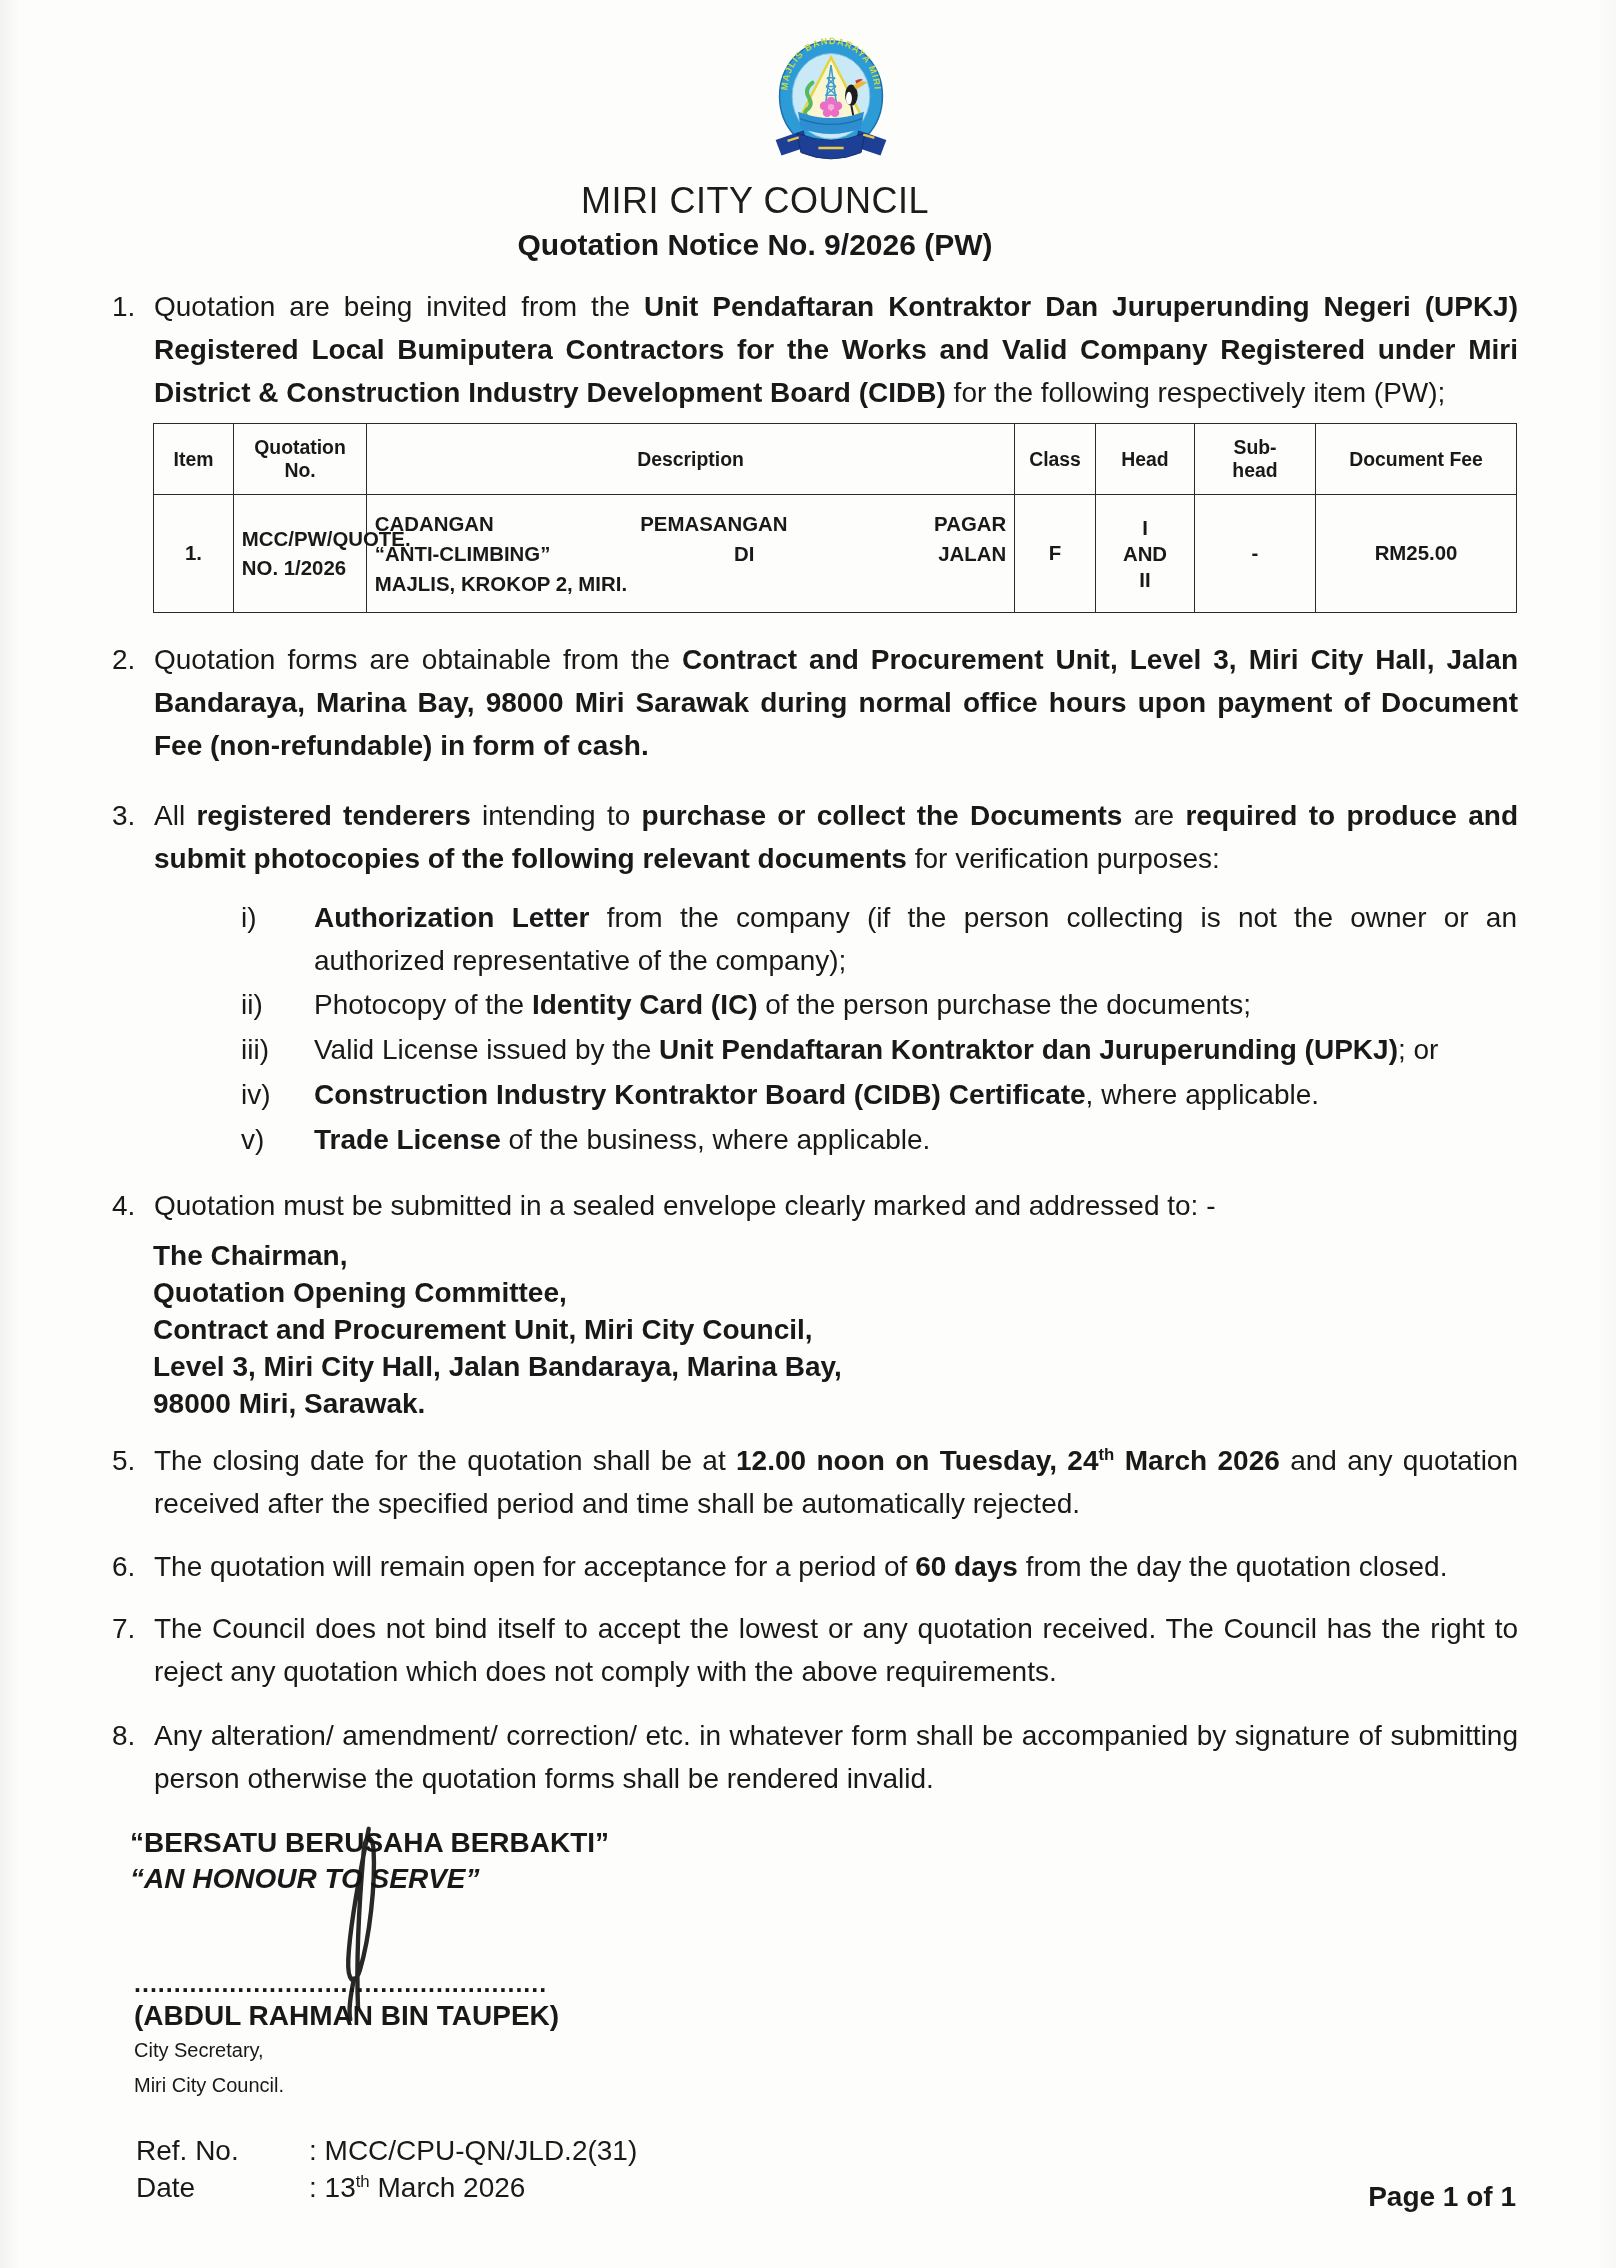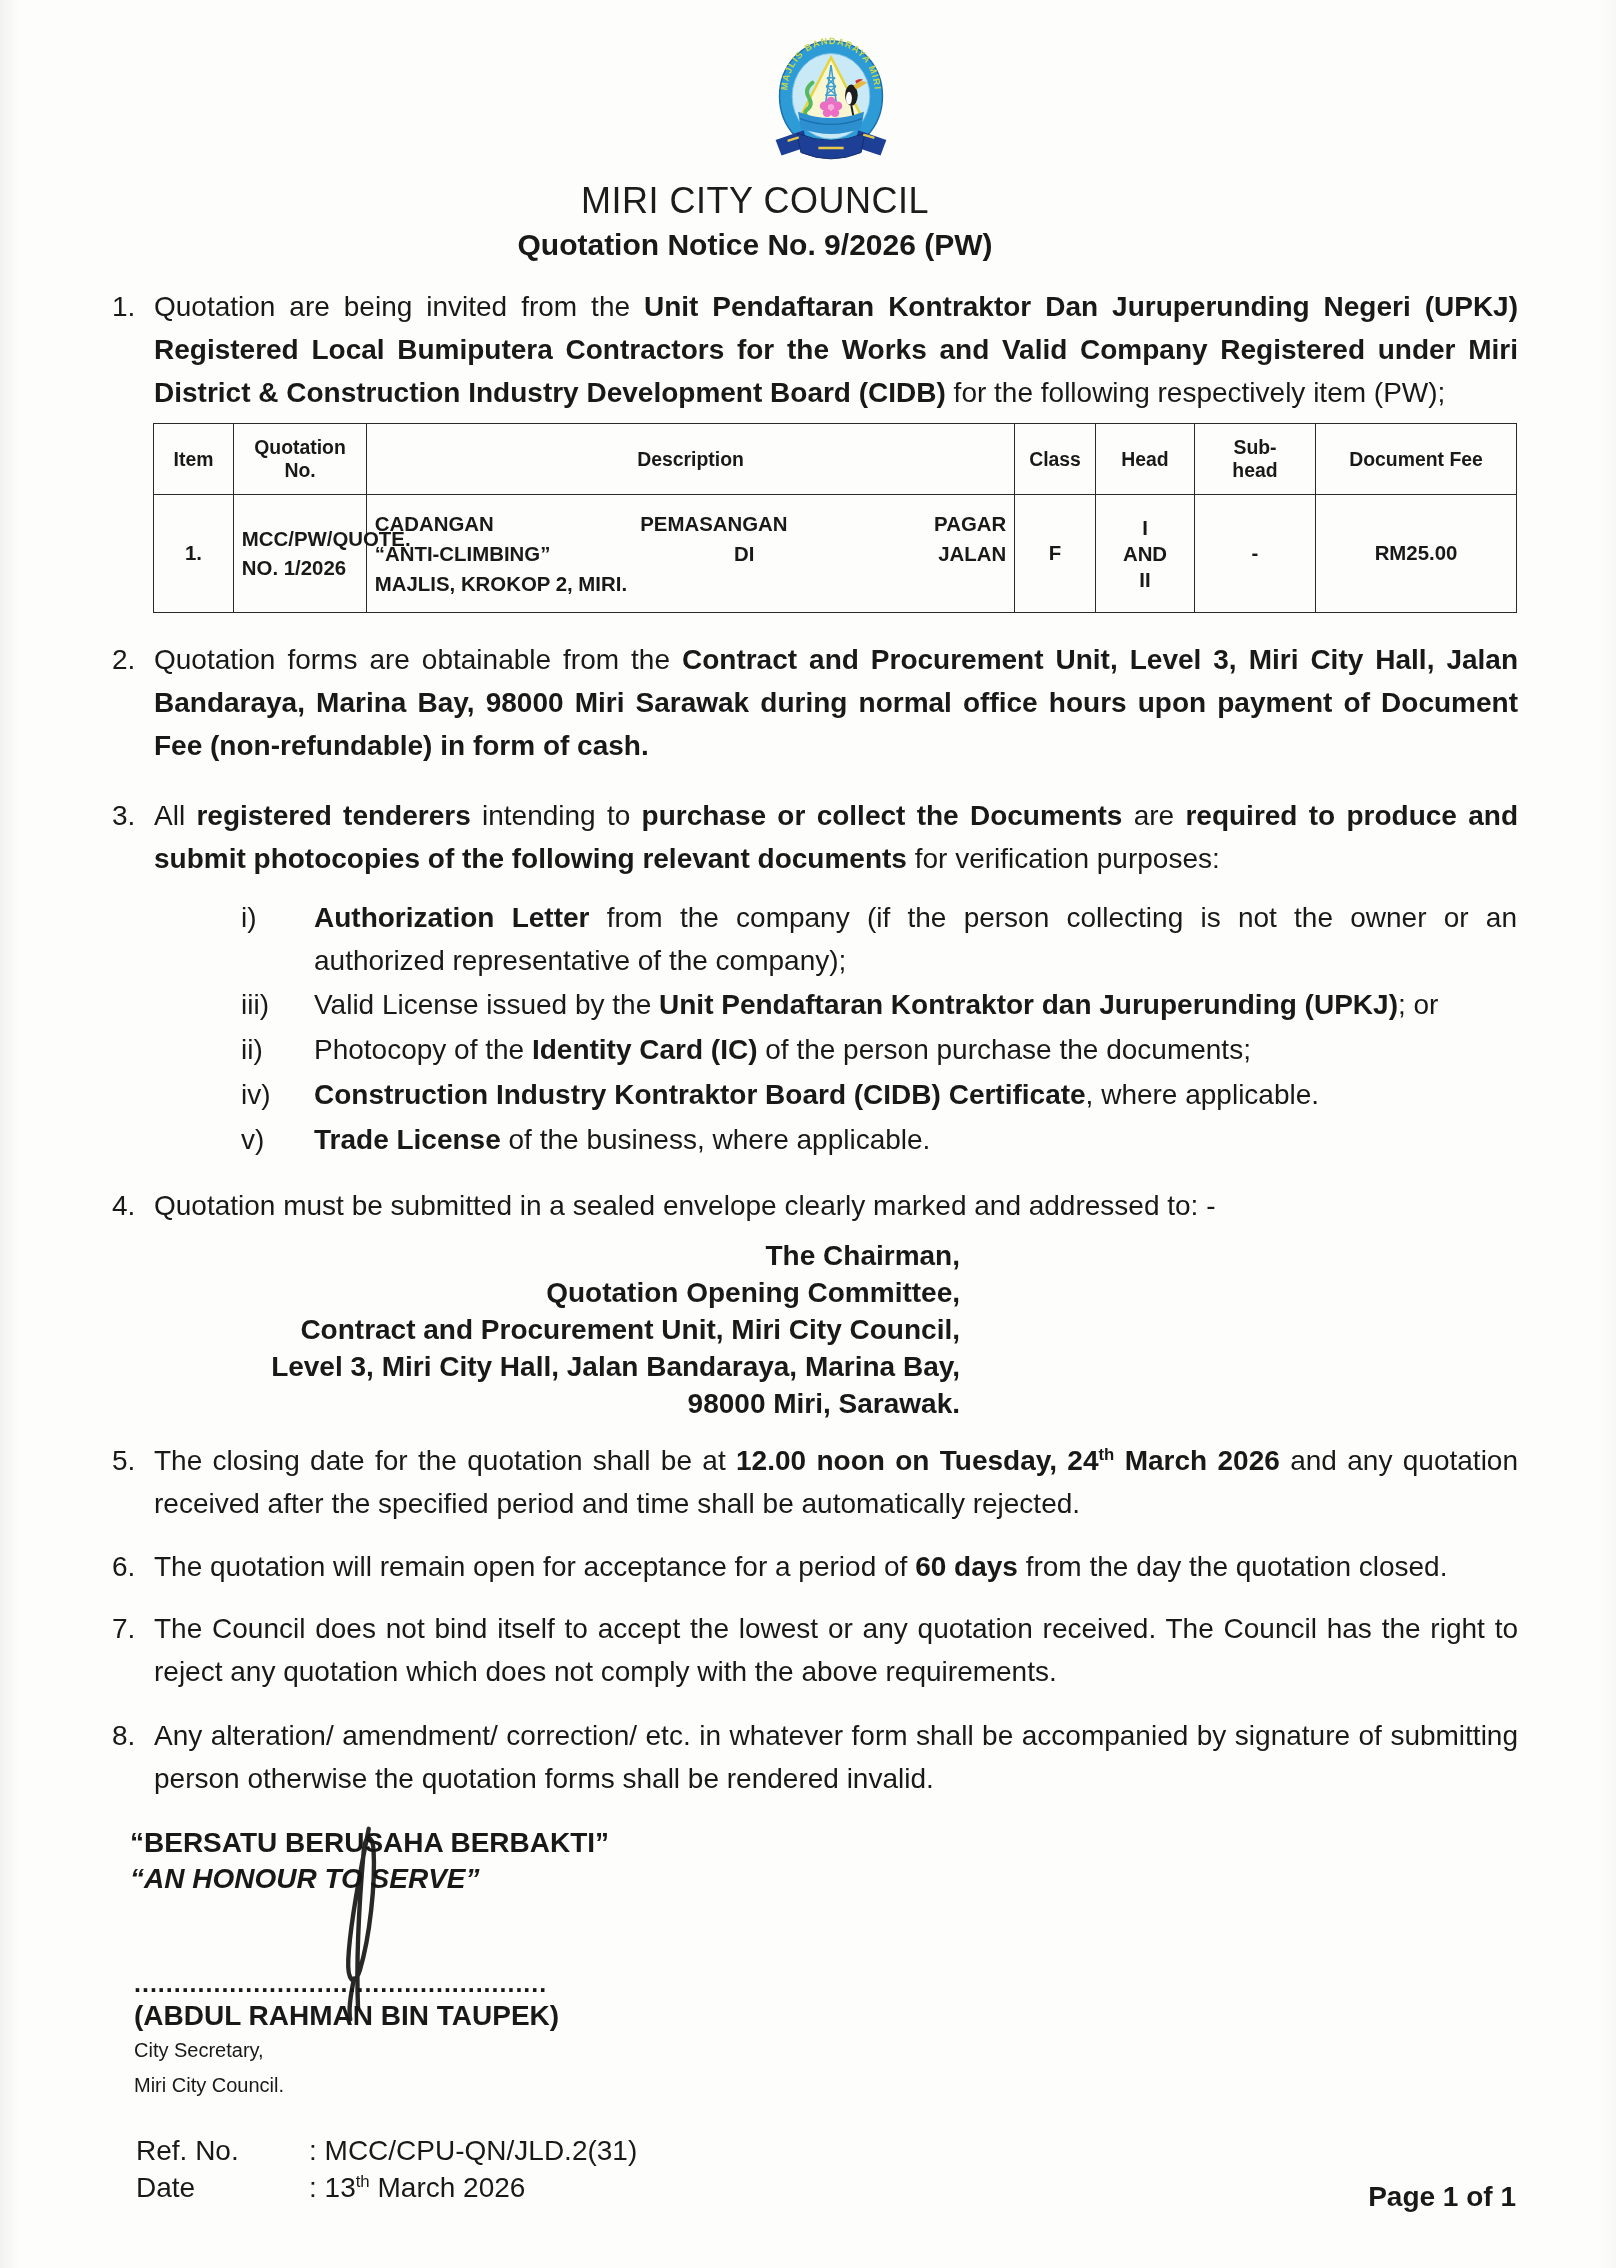--- a/index.html
+++ b/index.html
@@ -35,21 +35,21 @@
   .td-pre{white-space:pre-line;line-height:29px;}
   .td-desc{padding:5.8px 11.6px;line-height:30px;}
   .td-desc .jline{text-align:justify;text-align-last:justify;}
   .td-head{white-space:pre-line;line-height:26px;text-align:center;}
   
   .sublist{margin:15.5px 0 0 241px;}
   .subitem{display:flex;font-size:28px;line-height:43px;margin-bottom:1.9px;}
   .subitem .snum{flex:none;width:73px;}
   .subitem .stext{width:1203px;text-align:justify;}
   
-  .address{margin:9.7px 0 0 153px;width:807px;text-align:right;
+  .address{margin:9.7px 0 0 153px;width:807px;text-align:left;
            font-size:28px;font-weight:700;line-height:37px;}
   
   .motto{margin:25px 0 0 130px;font-size:28px;font-weight:700;line-height:36px;}
   .motto .line2{font-style:italic;}
   
   .sig-block{position:relative;margin:72px 0 0 134px;width:446px;}
   .sig-dots{font-size:25px;font-weight:700;letter-spacing:1px;line-height:29px;}
   .sig-svg{position:absolute;left:190px;top:-146px;width:70px;height:208px;pointer-events:none;}
   .sig-name{font-size:28px;font-weight:700;line-height:35px;}
   .sig-line{font-size:20px;line-height:35px;}
@@ -170,26 +170,26 @@
     <div class="num">3.</div>
     <div class="ctext"><span>All </span><span class="b">registered tenderers</span><span> intending to </span><span class="b">purchase or collect the Documents</span><span> are </span><span class="b">required to produce and submit photocopies of the following relevant documents</span><span> for verification purposes:</span></div>
   </div>
 
   <div class="sublist">
     <div class="subitem">
       <div class="snum">i)</div>
       <div class="stext"><span class="b">Authorization Letter</span><span> from the company (if the person collecting is not the owner or an authorized representative of the company);</span></div>
     </div>
     <div class="subitem">
+      <div class="snum">ii)</div>
+      <div class="stext"><span>Photocopy of the </span><span class="b">Identity Card (IC)</span><span> of the person purchase the documents;</span></div>
+    </div>
+    <div class="subitem">
       <div class="snum">iii)</div>
       <div class="stext"><span>Valid License issued by the </span><span class="b">Unit Pendaftaran Kontraktor dan Juruperunding (UPKJ)</span><span>; or</span></div>
-    </div>
-    <div class="subitem">
-      <div class="snum">ii)</div>
-      <div class="stext"><span>Photocopy of the </span><span class="b">Identity Card (IC)</span><span> of the person purchase the documents;</span></div>
     </div>
     <div class="subitem">
       <div class="snum">iv)</div>
       <div class="stext"><span class="b">Construction Industry Kontraktor Board (CIDB) Certificate</span><span>, where applicable.</span></div>
     </div>
     <div class="subitem">
       <div class="snum">v)</div>
       <div class="stext"><span class="b">Trade License</span><span> of the business, where applicable.</span></div>
     </div>
   </div>

